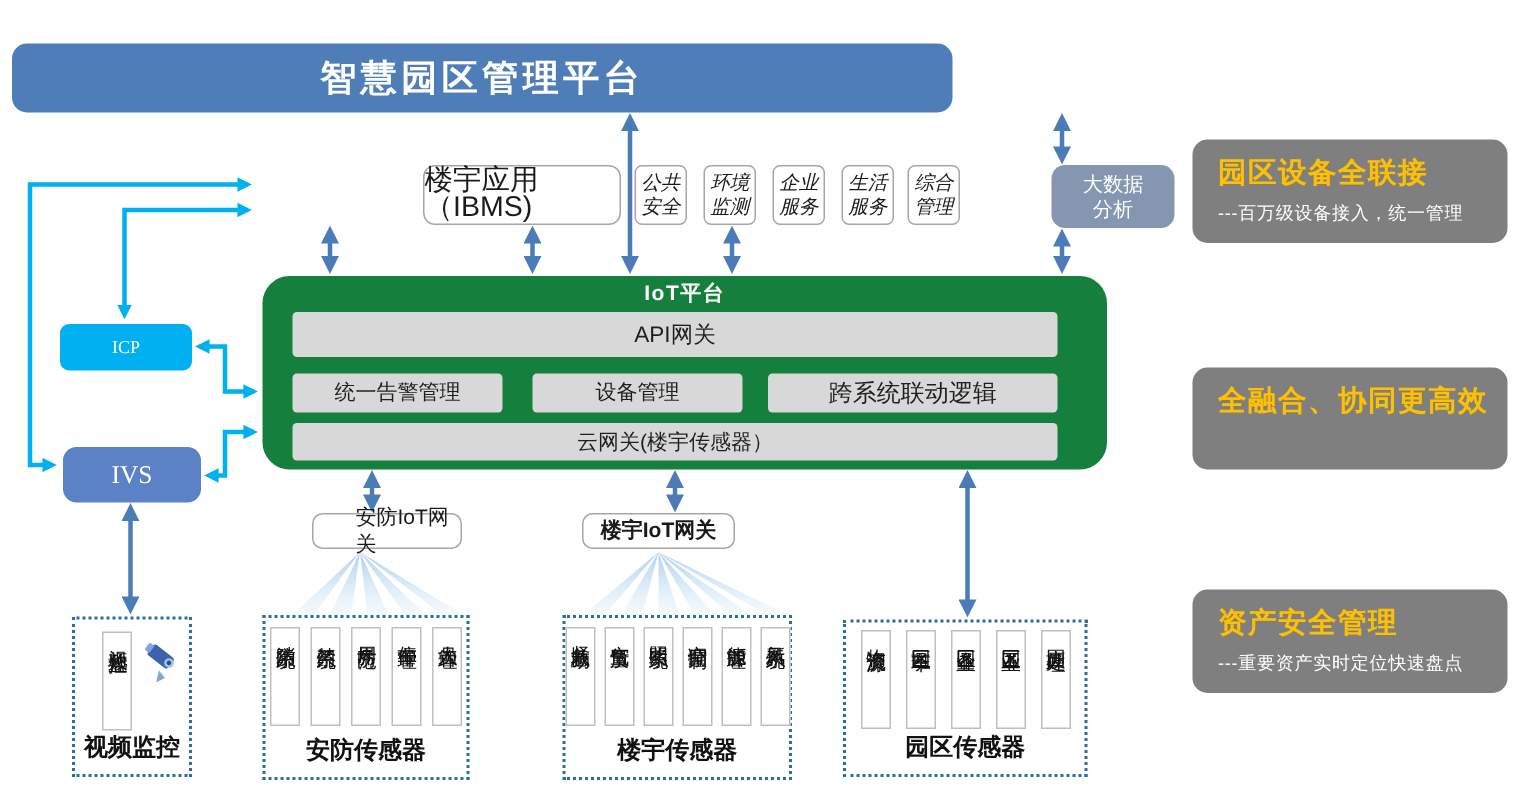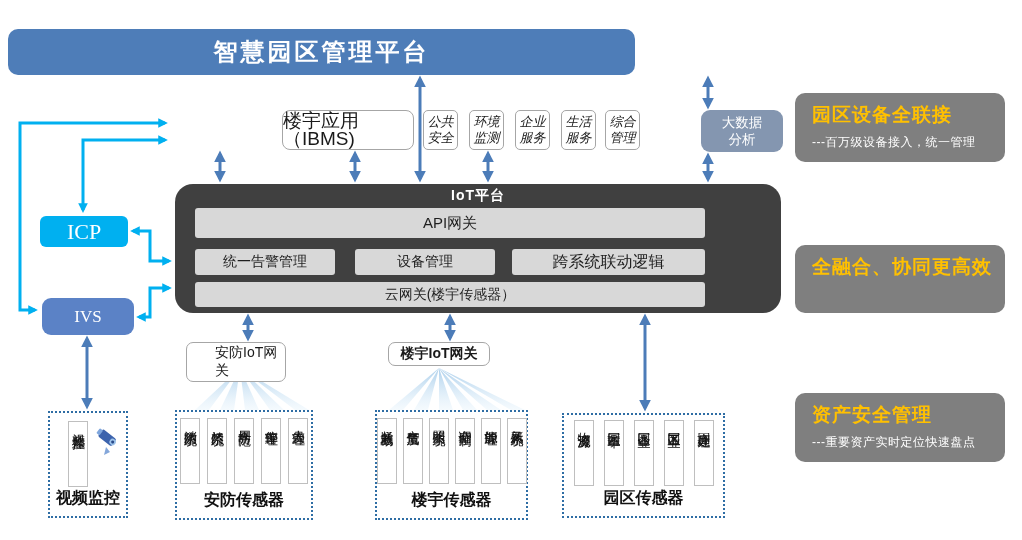--- a/index.html
+++ b/index.html
@@ -20,40 +20,40 @@
   .ibms{left:282px;top:110px;width:132px;height:40px;font-size:19px;}
   .smallbox{top:110px;width:35px;height:40px;border-radius:5px;font-size:13px;line-height:16px;
     background:#fff;border:1px solid #a6a6a6;display:flex;flex-direction:column;
     align-items:center;justify-content:center;z-index:2;font-style:italic;}
   .sb0{left:423px;} .sb1{left:469px;} .sb2{left:515px;} .sb3{left:561px;} .sb4{left:605px;}
   .bigdata{left:665px;top:110px;width:82px;height:42px;background:#8496b0;border-radius:9px;
     color:#fff;font-size:13.5px;line-height:17px;display:flex;flex-direction:column;
     align-items:center;justify-content:center;z-index:2;margin-left:36px;}
   
   .icp{left:40px;top:216px;width:88px;height:31px;background:#00b0f0;border-radius:6px;
-    color:#fff;font-size:22px;font-family:"Liberation Serif","DejaVu Serif",serif;
+    color:#fff;font-size:12px;font-family:"Liberation Serif","DejaVu Serif",serif;
     display:flex;align-items:center;justify-content:center;z-index:2;}
   .ivs{left:42px;top:298px;width:92px;height:37px;background:#5b82c6;border-radius:9px;
     color:#fff;font-size:17px;font-family:"Liberation Serif","DejaVu Serif",serif;
     display:flex;align-items:center;justify-content:center;z-index:2;}
   
-  .iot{left:175px;top:184px;width:606px;height:129px;background:#404040;border-radius:18px;z-index:2;}
+  .iot{left:175px;top:184px;width:563px;height:129px;background:#15803d;border-radius:18px;z-index:2;}
   .iot-title{position:absolute;left:0;top:3px;width:100%;text-align:center;color:#fff;
     font-size:14px;font-weight:bold;letter-spacing:1px;}
   .gbar{position:absolute;background:#d8d8d8;border-radius:3px;display:flex;align-items:center;
     justify-content:center;color:#1f1f1f;}
   .api{left:20px;top:24px;width:510px;height:30px;font-size:15px;}
   .mod0{left:20px;top:65px;width:140px;height:26px;font-size:14px;}
   .mod1{left:180px;top:65px;width:140px;height:26px;font-size:14px;}
   .mod2{left:337px;top:65px;width:193px;height:26px;font-size:16px;}
   .cloud{left:20px;top:98px;width:510px;height:25px;font-size:14px;}
   
   .gw{background:#fff;border:1px solid #a6a6a6;border-radius:7px;display:flex;align-items:center;
     justify-content:center;font-size:14px;z-index:2;}
-  .gw1{left:186px;top:342px;width:100px;height:40px;padding-left:28px;}
+  .gw1{left:208px;top:342px;width:100px;height:24px;padding-left:28px;}
   .gw2{left:388px;top:342px;width:102px;height:24px;font-weight:bold;}
   
   .dashed{border:2px dotted #2e6da4;background:#fff;z-index:2;}
   .videobox{left:48px;top:411px;width:80px;height:107px;}
   .secbox{left:175px;top:410px;width:138px;height:110px;}
   .bldbox{left:375px;top:410px;width:153px;height:110px;}
   .parkbox{left:562px;top:413px;width:163px;height:105px;}
   .cols{display:flex;justify-content:center;}
   .secbox .cols{gap:7px;padding-top:6px;}
   .bldbox .cols{gap:6px;padding-top:6px;}

